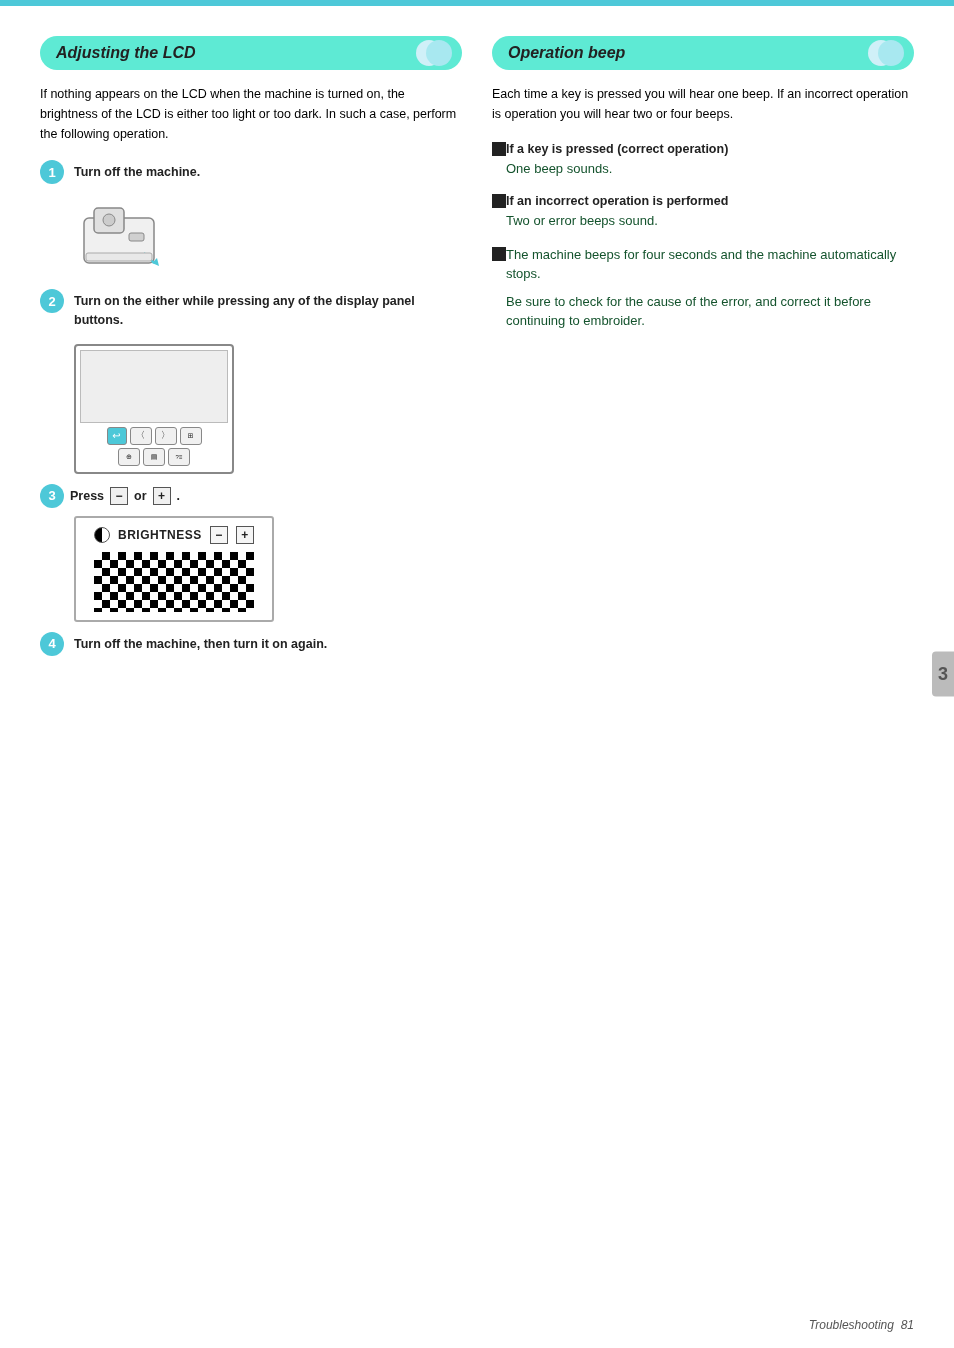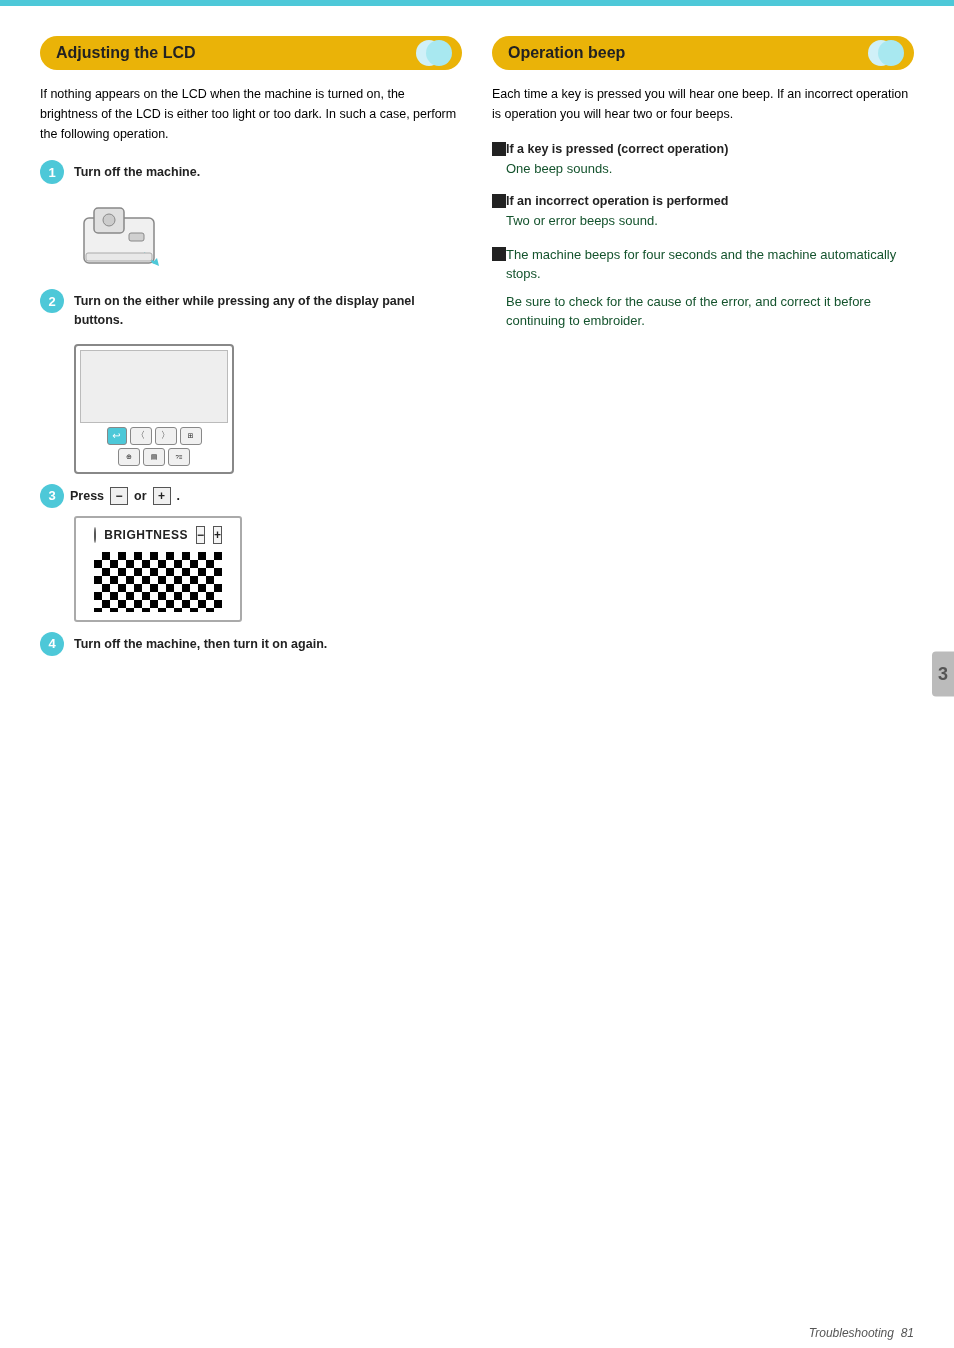--- a/index.html
+++ b/index.html
@@ -37,25 +37,26 @@
     
     .right-col {
       flex: 1;
       min-width: 0;
     }
 
     
     .section-header {
       display: flex;
       align-items: center;
-      background: #eab308;
+      background: #5eead4;
       border-radius: 20px 20px 20px 20px;
       padding: 8px 16px;
       margin-bottom: 14px;
       position: relative;
+      font-style: italic;
     }
 
     .section-header::after {
       content: '';
       position: absolute;
       right: 10px;
       top: 50%;
       transform: translateY(-50%);
       width: 26px;
       height: 26px;
@@ -205,21 +206,21 @@
       justify-content: center;
       font-size: 7px;
     }
 
     
     .brightness-box {
       border: 2px solid #aaa;
       border-radius: 3px;
       padding: 8px 18px;
       margin: 6px 0 6px 34px;
-      width: 168px;
+      width: 200px;
     }
 
     .brightness-top {
       display: flex;
       align-items: center;
       gap: 8px;
       margin-bottom: 8px;
     }
 
     .brightness-label {
@@ -281,21 +282,21 @@
 
     .bullet-desc {
       font-size: 13px;
       line-height: 1.5;
       color: #14532d;
     }
 
     
     .page-footer {
       position: absolute;
-      bottom: 8px;
+      bottom: 16px;
       right: 40px;
       font-size: 12px;
       font-style: italic;
       color: #555;
     }
 
     
     .chapter-tab {
       position: absolute;
       right: 0;

